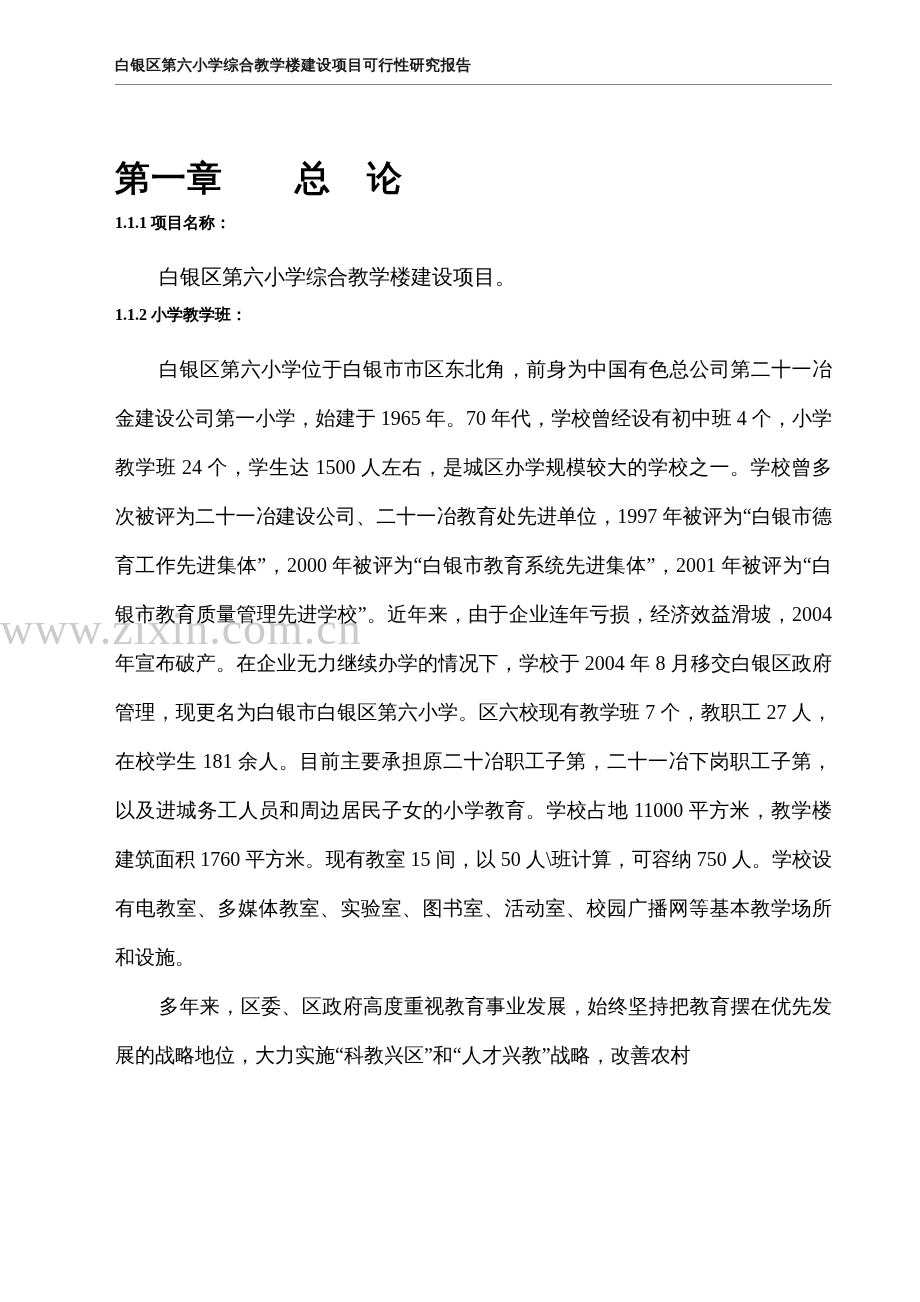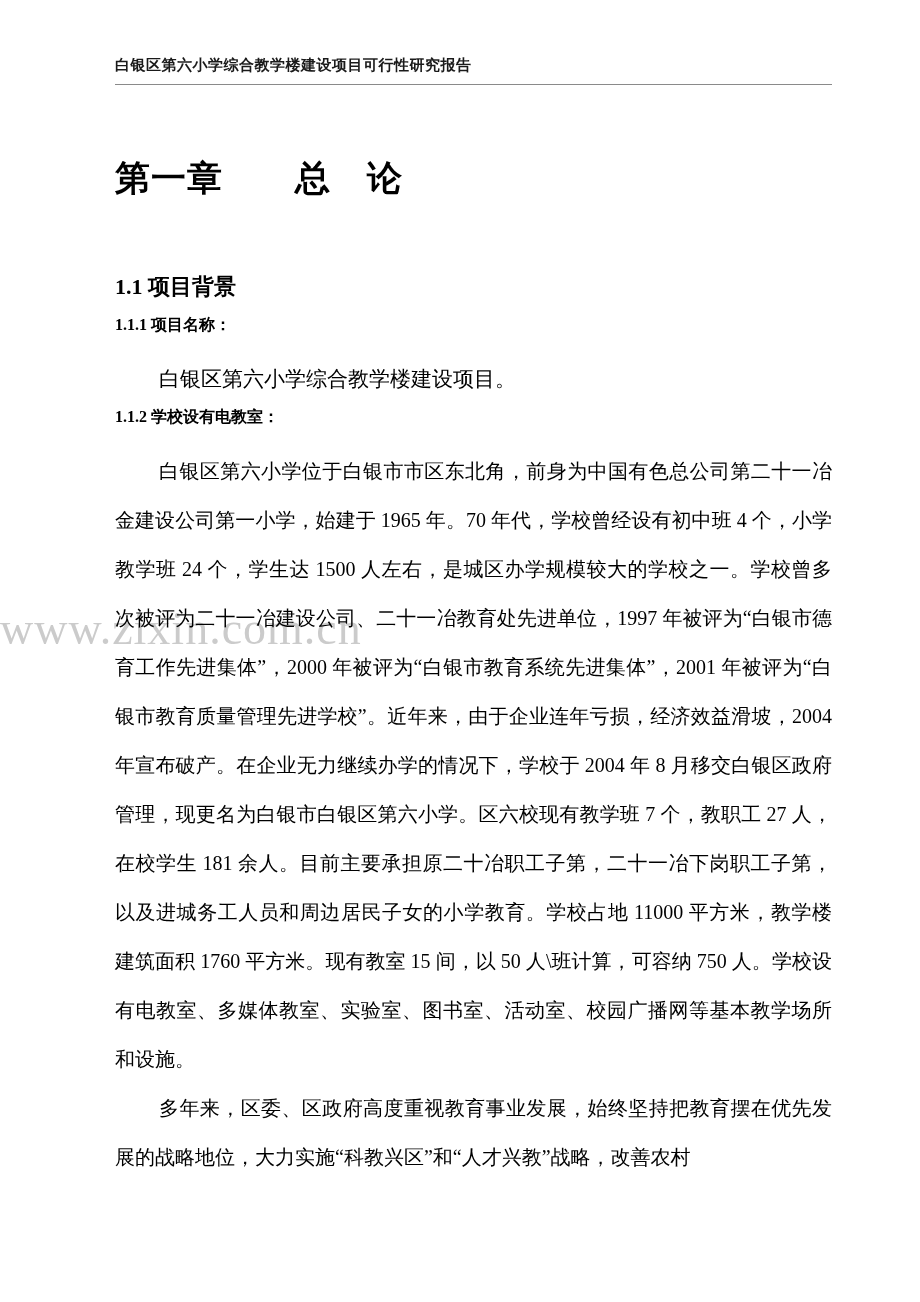--- a/index.html
+++ b/index.html
@@ -110,27 +110,26 @@
     <div class="header-text">白银区第六小学综合教学楼建设项目可行性研究报告</div>
     <div class="header-rule"></div>
   </header>
 
   <div class="watermark">www.zixin.com.cn</div>
 
   <main class="doc-main">
 
     <h1 class="chapter-title">第一章　　总　论</h1>
 
-    <h2 class="section-heading">1.1 项目背景</h2>
 
     <h3 class="sub-heading">1.1.1 项目名称：</h3>
 
     <p class="para-single">白银区第六小学综合教学楼建设项目。</p>
 
-    <h3 class="sub-heading">1.1.2 学校设有电教室：</h3>
+    <h3 class="sub-heading">1.1.2 小学教学班：</h3>
 
     <p class="body-para">白银区第六小学位于白银市市区东北角，前身为中国有色总公司第二十一冶金建设公司第一小学，始建于 1965 年。70 年代，学校曾经设有初中班 4 个，小学教学班 24 个，学生达 1500 人左右，是城区办学规模较大的学校之一。学校曾多次被评为二十一冶建设公司、二十一冶教育处先进单位，1997 年被评为“白银市德育工作先进集体”，2000 年被评为“白银市教育系统先进集体”，2001 年被评为“白银市教育质量管理先进学校”。近年来，由于企业连年亏损，经济效益滑坡，2004 年宣布破产。在企业无力继续办学的情况下，学校于 2004 年 8 月移交白银区政府管理，现更名为白银市白银区第六小学。区六校现有教学班 7 个，教职工 27 人，在校学生 181 余人。目前主要承担原二十冶职工子第，二十一冶下岗职工子第，以及进城务工人员和周边居民子女的小学教育。学校占地 11000 平方米，教学楼建筑面积 1760 平方米。现有教室 15 间，以 50 人\班计算，可容纳 750 人。学校设有电教室、多媒体教室、实验室、图书室、活动室、校园广播网等基本教学场所和设施。</p>
 
     <p class="body-para">多年来，区委、区政府高度重视教育事业发展，始终坚持把教育摆在优先发展的战略地位，大力实施“科教兴区”和“人才兴教”战略，改善农村</p>
 
   </main>
 
   <footer>
     <span class="page-number">- 1 -</span>
   </footer>

